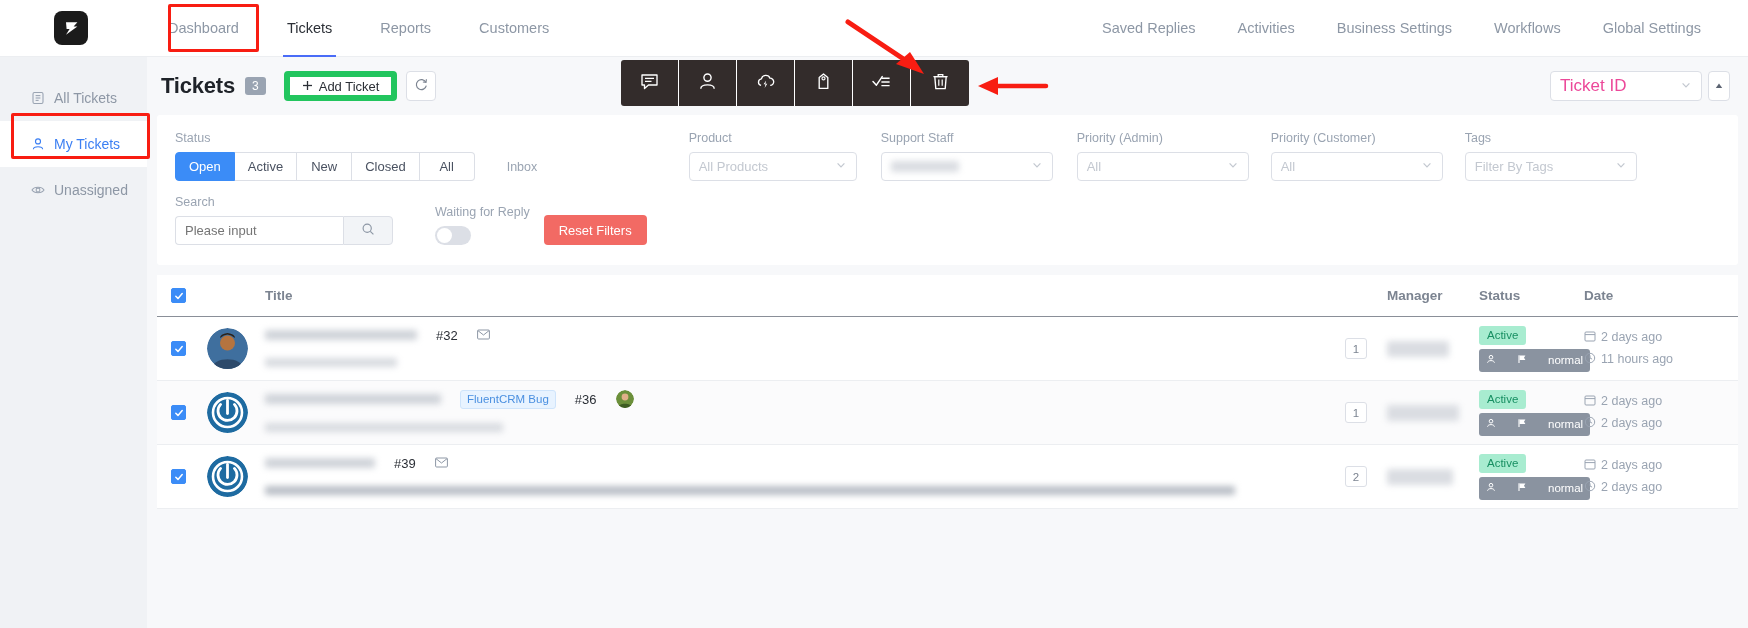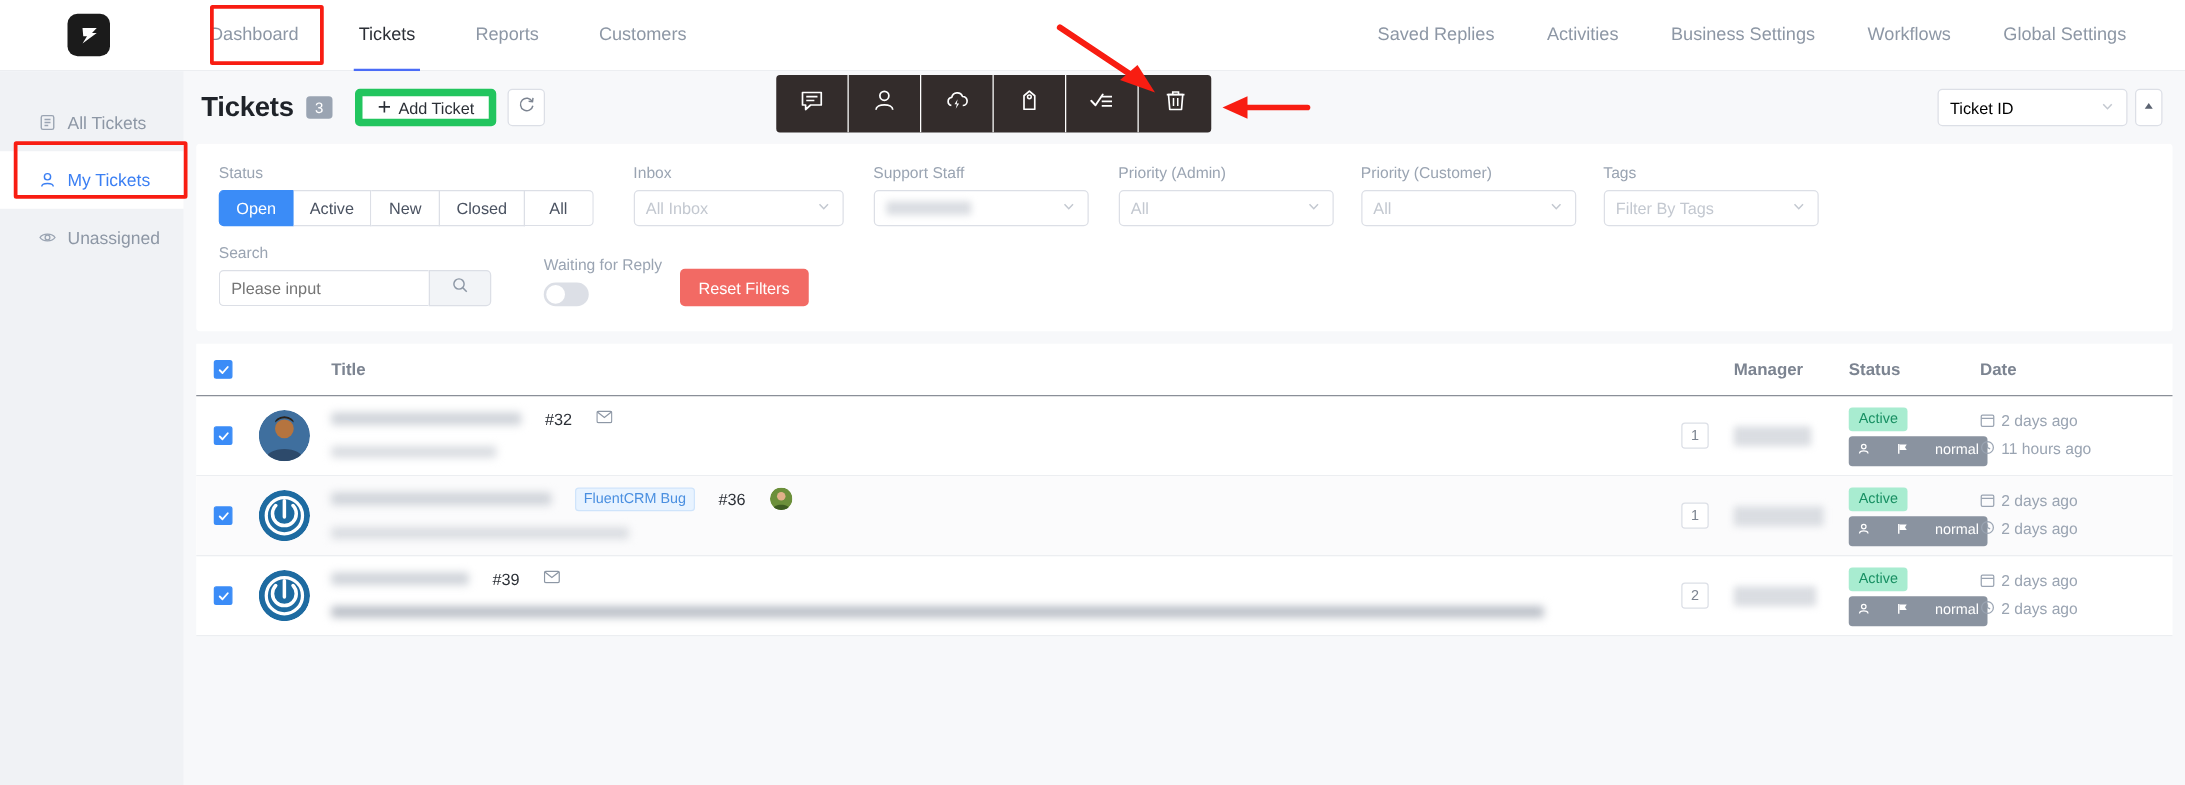--- a/index.html
+++ b/index.html
@@ -89,21 +89,21 @@
   .bulk-btn {
     width:58px; height:46px; display:flex; align-items:center; justify-content:center;
     cursor:pointer; border-right:1px solid #fff;
   }
   .bulk-btn:last-child { border-right:none; }
 
   
   .sorter { margin-left:auto; display:flex; align-items:center; }
   .sel-ticketid {
     width:152px; height:30px; background:#fff; border:1px solid #dcdfe6; border-radius:4px;
-    display:flex; align-items:center; padding:0 9px; font-size:13px; color:#000000;
+    display:flex; align-items:center; padding:0 9px; font-size:17px; color:#ec4899;
     justify-content:space-between; cursor:pointer;
   }
   .sort-dir {
     margin-left:6px; width:22px; height:30px; background:#fff; border:1px solid #dcdfe6;
     border-radius:4px; display:flex; align-items:center; justify-content:center; cursor:pointer;
   }
 
   
   .filters {
     background:#fff; margin: 0 10px; padding: 16px 18px 20px 18px;
@@ -383,28 +383,31 @@
               <div class="seg-btn on">Open</div>
               <div class="seg-btn">Active</div>
               <div class="seg-btn">New</div>
               <div class="seg-btn">Closed</div>
               <div class="seg-btn">All</div>
             </div>
           </div>
 
           <div class="fgroup" style="width:168px; margin-left:18px;">
             <span class="flabel">Inbox</span>
+          </div>
+
+          <div class="fgroup" style="width:168px;">
+            <span class="flabel">Product</span>
             <div class="fsel">
-              <span>All Inbox</span>
+              <span>All Products</span>
               <span><svg width="12" height="12" viewBox="0 0 12 12">
                     <polyline points="2.6,4.4 6,8 9.4,4.4" fill="none" stroke="#c3c8d0" stroke-width="1.2"></polyline>
                   </svg></span>
             </div>
           </div>
-
 
           <div class="fgroup" style="width:172px; margin-left:10px;">
             <span class="flabel">Support Staff</span>
             <div class="fsel">
               <span class="blurbox" style="width:68px;"></span>
               <span><svg width="12" height="12" viewBox="0 0 12 12">
                     <polyline points="2.6,4.4 6,8 9.4,4.4" fill="none" stroke="#c3c8d0" stroke-width="1.2"></polyline>
                   </svg></span>
             </div>
           </div>

